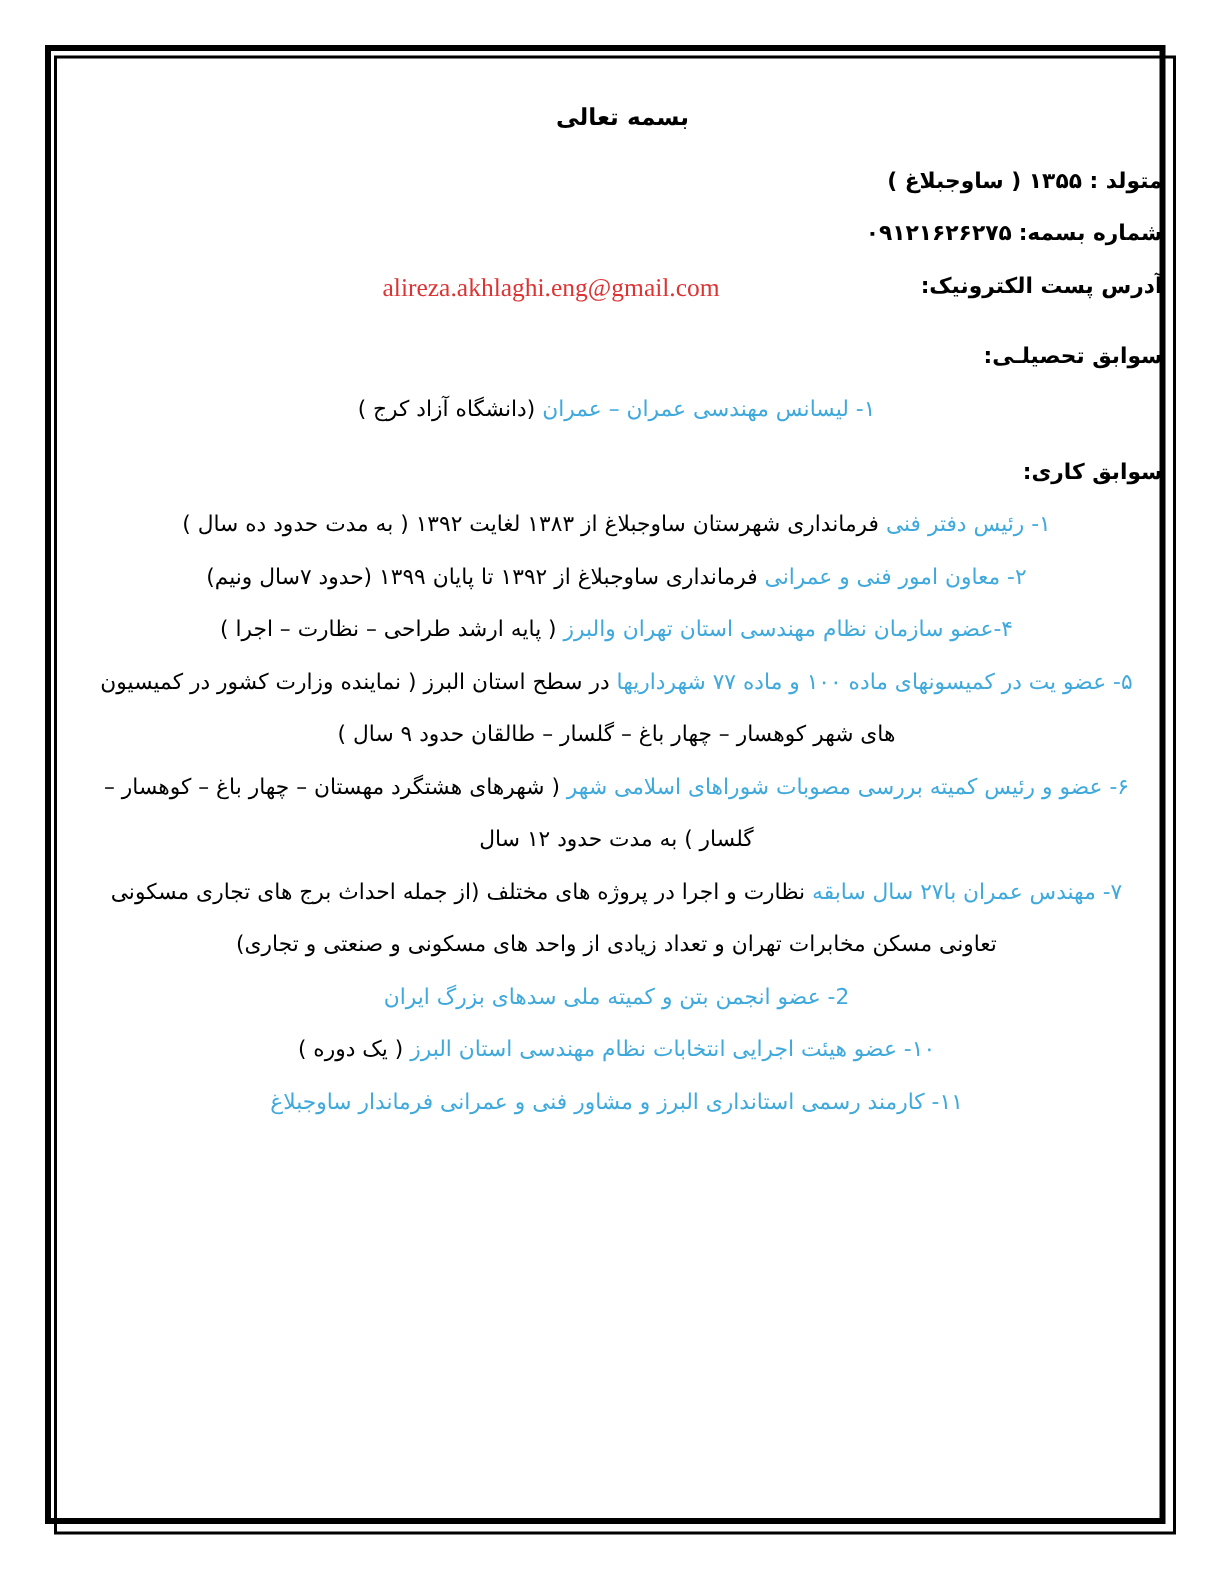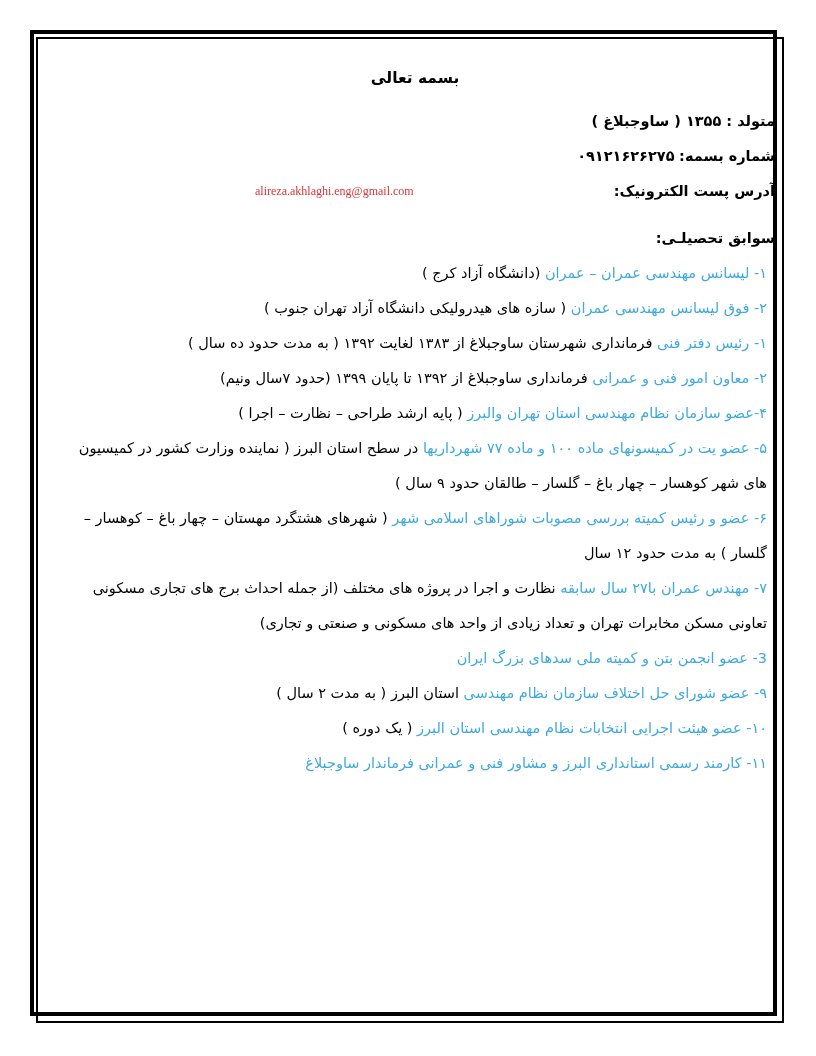--- a/index.html
+++ b/index.html
@@ -53,27 +53,27 @@
     justify-content: space-between;
     margin-top: 14px;
   }
   .email-row { position: relative; }
   .email {
     position: absolute;
     left: 200px; top: 0;
     direction: ltr;
     color: #DD3333;
     font-family: "Liberation Serif", serif;
-    font-size: 12px;
+    font-size: 17px;
     line-height: 35px;
   }
   .heading { font-weight: bold; }
   .edu-heading { margin-top: 12px; }
   .work-heading { margin-top: 7px; }
-  .item { padding-right: 8px; }
+  .item { padding-right: 8px; text-align: center; }
 </style>
 </head>
 <body>
 
 <div class="page">
   <div class="frame-thick"></div>
   <div class="frame-thin"></div>
 
   <div class="content">
 
@@ -86,28 +86,27 @@
     <p><span class="bold">شماره بسمه:</span> <span class="bold">۰۹۱۲۱۶۲۶۲۷۵</span></p>
 
     <div class="email-row">
       <p class="bold">آدرس پست الکترونیک:</p>
       <span class="email">alireza.akhlaghi.eng@gmail.com</span>
     </div>
 
     <p class="heading edu-heading">سوابق تحصیلـی:</p>
 
     <p class="item"><span class="accent">۱- لیسانس مهندسی عمران – عمران</span><span> (دانشگاه آزاد کرج )</span></p>
-    <p class="item"><span class="accent">۲- فوق لیسانس مهندسی عمران</span><span> ( سازه های هیدرولیکی دانشگاه آزاد تهران جنوب )</span></p>
 
+    <p class="heading work-heading">سوابق کاری:</p>
 
     <p class="item"><span class="accent">۱- رئیس دفتر فنی</span><span>  فرمانداری شهرستان ساوجبلاغ از ۱۳۸۳ لغایت  ۱۳۹۲ ( به مدت  حدود ده سال )</span></p>
     <p class="item"><span class="accent">۲- معاون امور فنی و عمرانی</span><span> فرمانداری ساوجبلاغ از ۱۳۹۲ تا پایان  ۱۳۹۹ (حدود ۷سال ونیم)</span></p>
     <p class="item"><span class="accent">۴-عضو سازمان نظام مهندسی استان تهران والبرز</span><span> ( پایه ارشد طراحی – نظارت – اجرا )</span></p>
     <p class="item"><span class="accent">۵- عضو یت در کمیسونهای ماده  ۱۰۰  و  ماده ۷۷  شهرداریها</span><span>  در سطح استان البرز (  نماینده وزارت کشور در کمیسیون های شهر کوهسار – چهار باغ – گلسار – طالقان حدود ۹ سال )</span></p>
     <p class="item"><span class="accent">۶- عضو و رئیس کمیته بررسی مصوبات شوراهای اسلامی شهر</span><span> ( شهرهای هشتگرد مهستان – چهار باغ – کوهسار – گلسار ) به مدت حدود ۱۲ سال</span></p>
     <p class="item"><span class="accent">۷- مهندس عمران با۲۷ سال سابقه</span><span>  نظارت و اجرا در پروژه های مختلف  (از جمله احداث برج های  تجاری مسکونی تعاونی مسکن مخابرات تهران و تعداد زیادی از واحد های مسکونی و صنعتی و تجاری)</span></p>
-    <p class="item"><span class="accent">3- عضو انجمن بتن و کمیته ملی سدهای بزرگ ایران</span><span></span></p>
-    <p class="item"><span class="accent">۹- عضو شورای حل اختلاف سازمان نظام مهندسی</span><span> استان البرز ( به مدت ۲ سال )</span></p>
+    <p class="item"><span class="accent">2- عضو انجمن بتن و کمیته ملی سدهای بزرگ ایران</span><span></span></p>
     <p class="item"><span class="accent">۱۰- عضو هیئت اجرایی انتخابات نظام مهندسی استان البرز</span><span> ( یک دوره )</span></p>
     <p class="item"><span class="accent">۱۱- کارمند رسمی استانداری البرز و مشاور فنی و عمرانی فرماندار ساوجبلاغ</span><span></span></p>
 
   </div>
 </div>
 
 </body></html>

